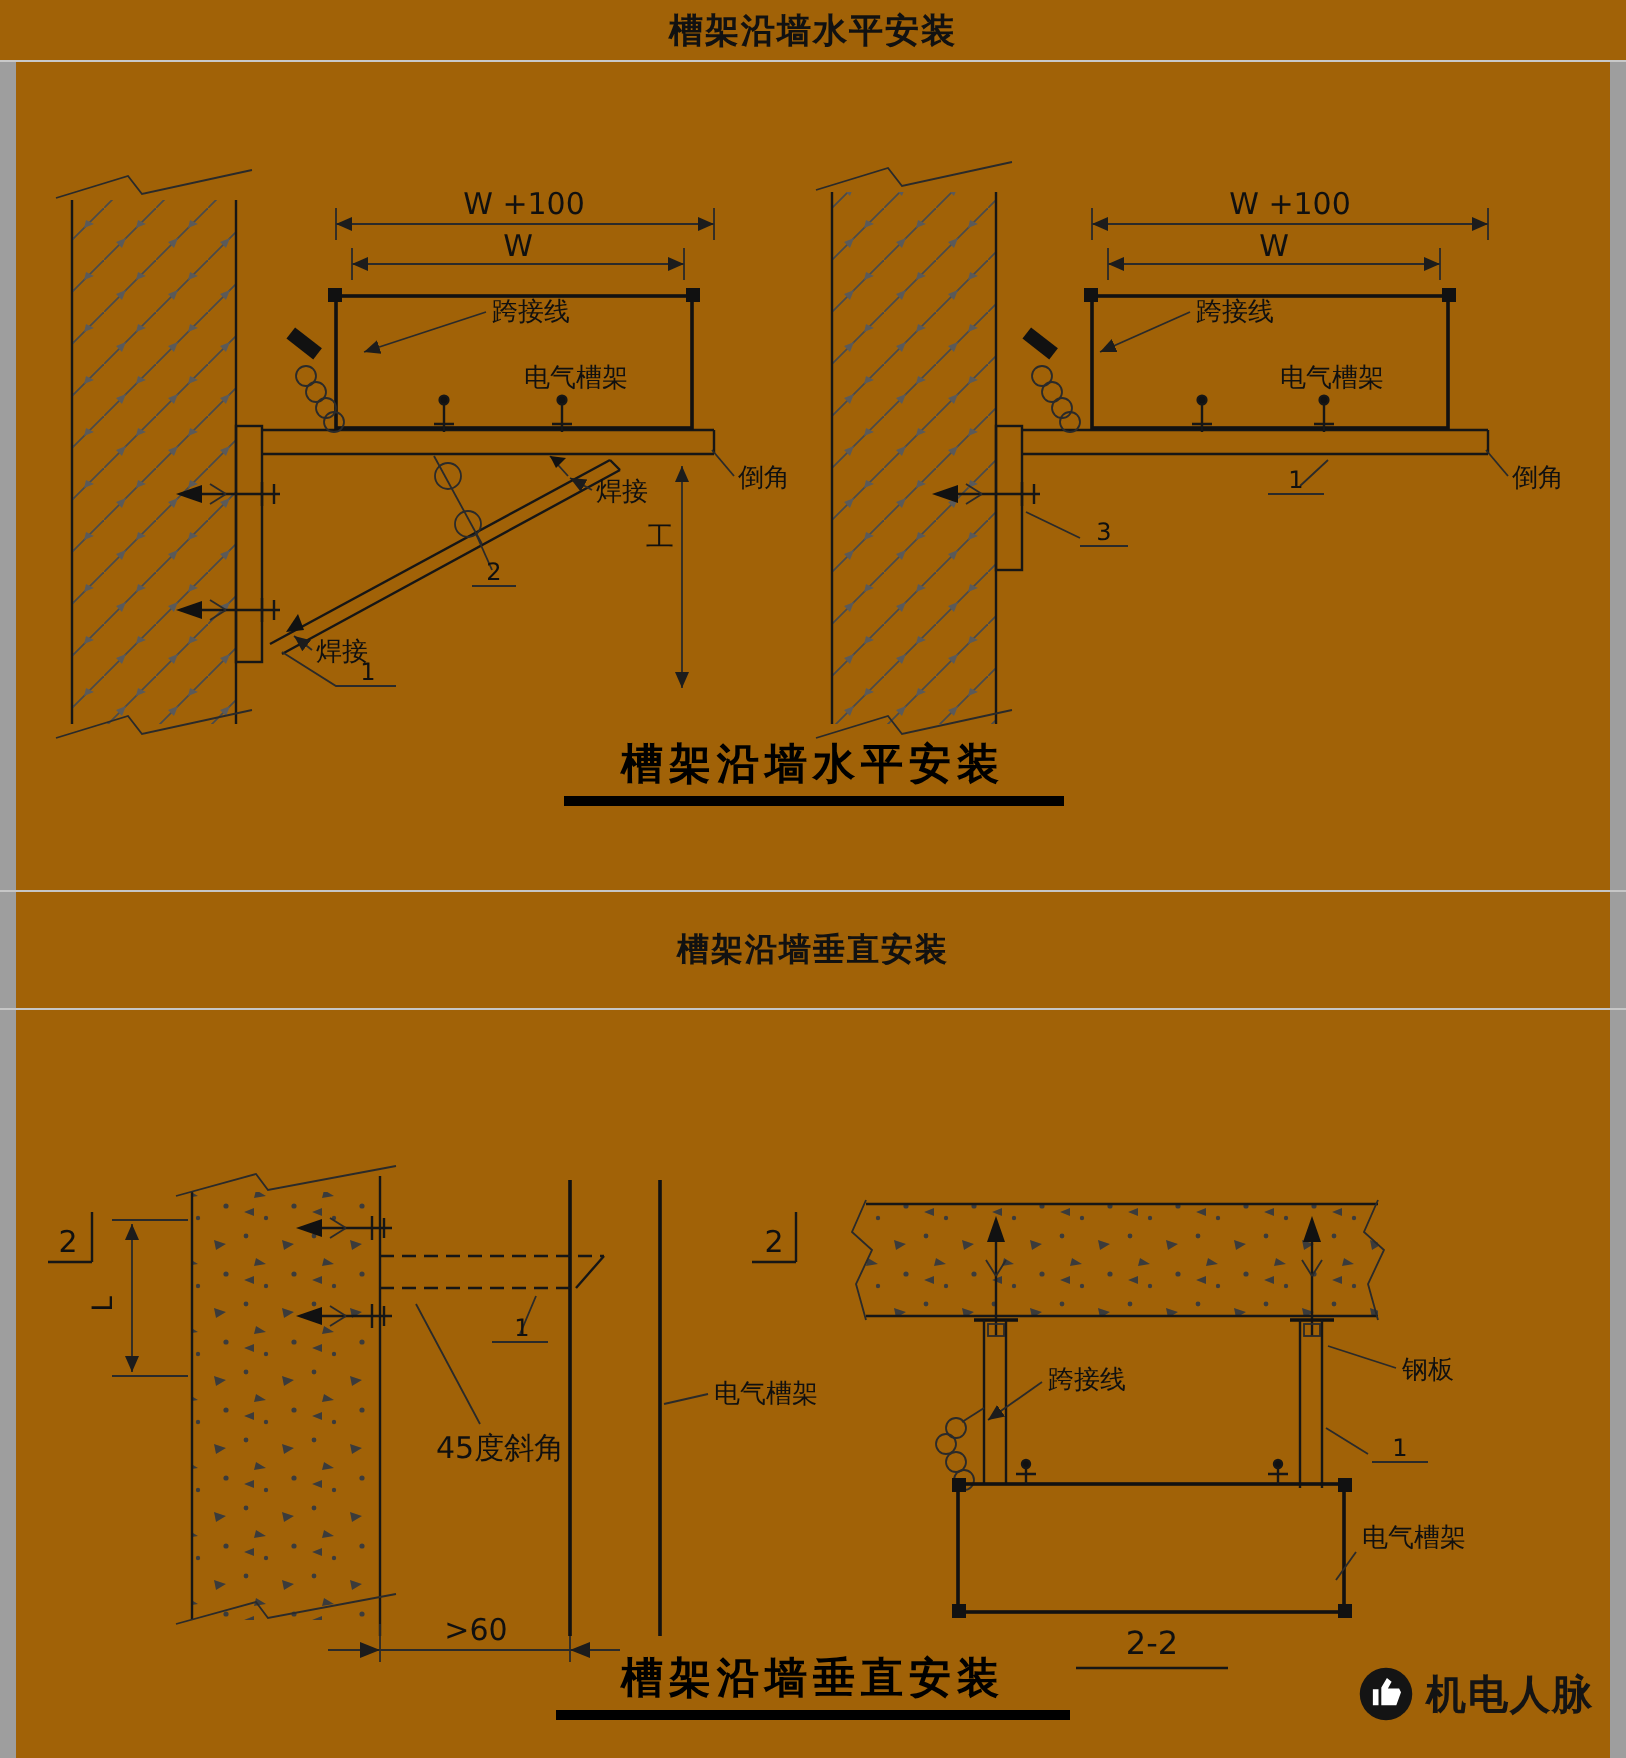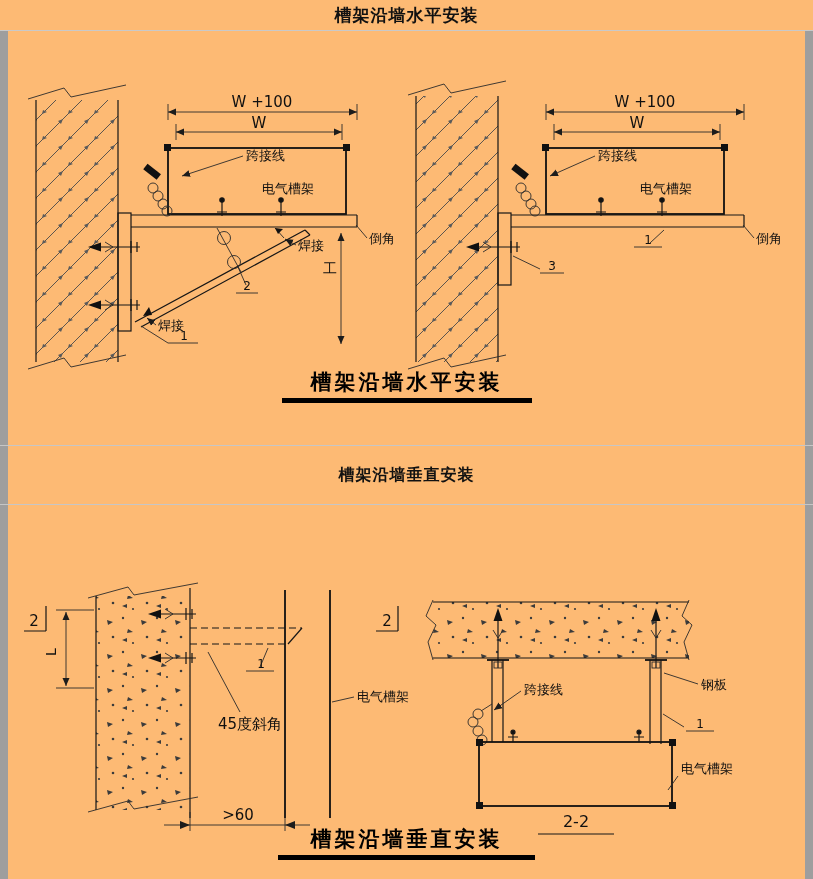--- a/index.html
+++ b/index.html
@@ -1,16 +1,16 @@
 <!DOCTYPE html>
 <html><head>
 <meta charset="utf-8">
 <style>
   html,body{margin:0;padding:0;background:#ffffff;}
-  .page{position:relative;width:813px;height:879px;margin:0 auto;background:#fdba74;
+  .page{position:relative;width:813px;height:879px;margin:0 auto;background:#a16207;
         font-family:"DejaVu Sans","Liberation Sans",sans-serif;color:#111;overflow:hidden;}
   .edge-bar{position:absolute;top:30px;width:8px;height:849px;background:#9e9e9e;}
   .edge-left{left:0;}
   .edge-right{right:0;}
   .top-header{position:absolute;top:0;left:0;width:100%;height:31px;box-sizing:border-box;
       display:flex;align-items:center;justify-content:center;border-bottom:1px solid #c9c9c9;
       font-size:17px;font-weight:600;letter-spacing:1px;}
   .mid-header{position:absolute;top:445px;left:0;width:100%;height:60px;box-sizing:border-box;
       display:flex;align-items:center;justify-content:center;
       border-top:1px solid #c6c6c6;border-bottom:1px solid #c6c6c6;
@@ -375,15 +375,22 @@
           <line class="ln" x1="538" y1="834" x2="614" y2="834"></line>
         </g>
       </g>
     </svg>
 
     <div class="caption caption-v">
       <span class="caption-text">槽架沿墙垂直安装</span>
       <div class="caption-rule"></div>
     </div>
 
+    <div class="logo">
+      <svg class="logo-icon" width="30" height="30" viewBox="0 0 32 32">
+        <circle cx="16" cy="16" r="14" fill="#141414"></circle>
+        <path d="M9 22 V13.5 H12 V22 Z M13.5 22 V12.5 L16.5 7.5 L19 9.5 L17 13 H23 L24 15 L21.5 22 Z" fill="#ffffff"></path>
+      </svg>
+      <span class="logo-text">机电人脉</span>
+    </div>
   </div>
 
 </div>
 
 </body></html>

